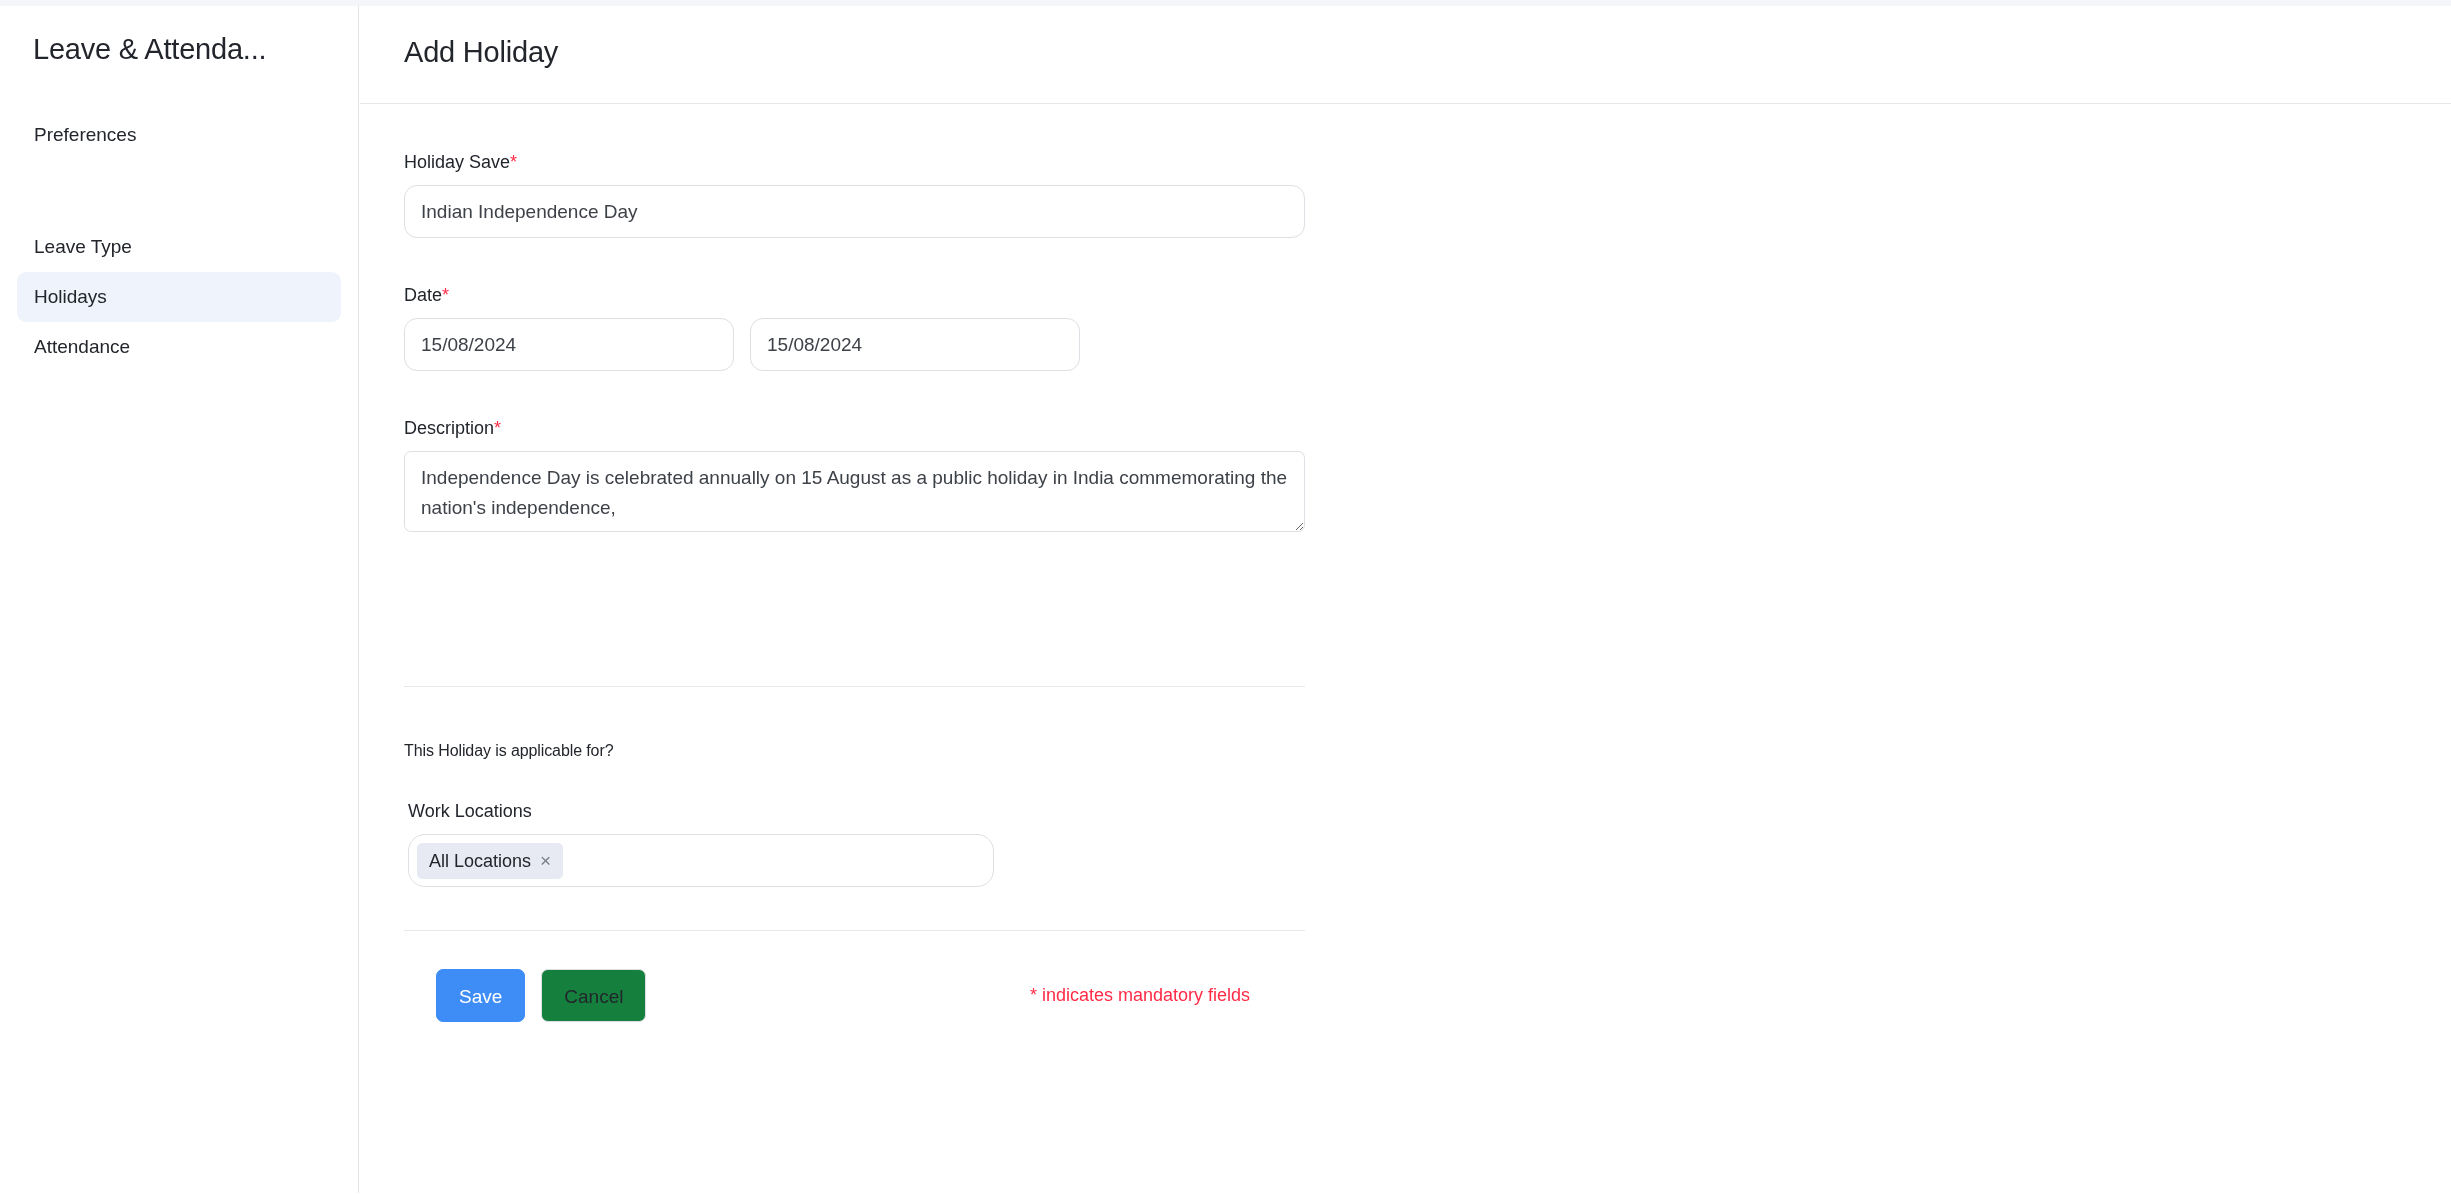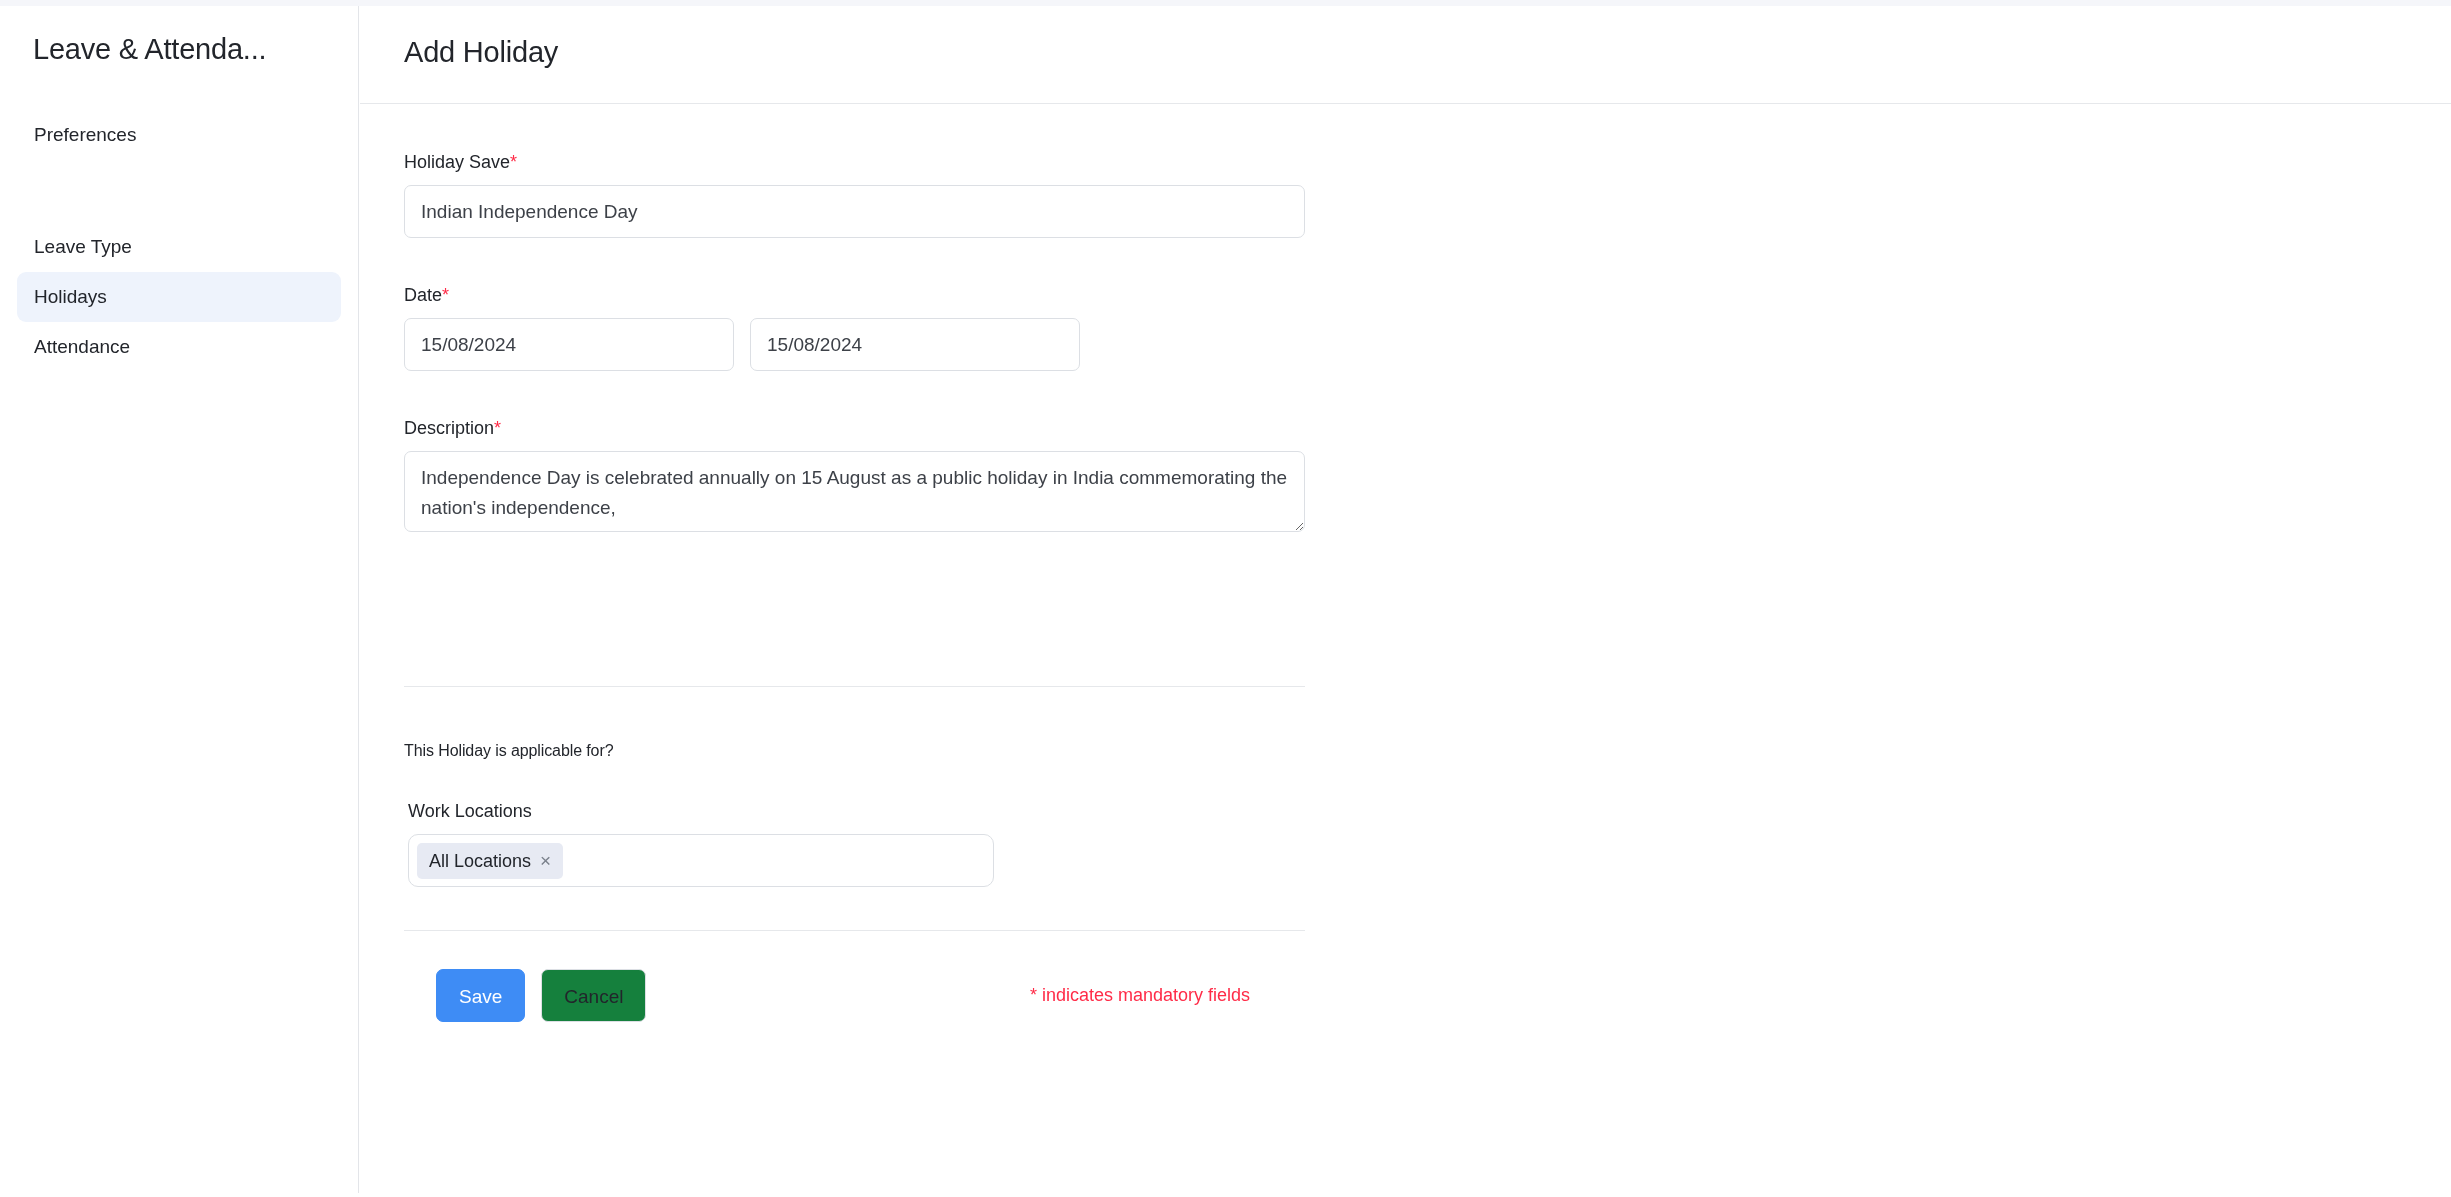--- a/index.html
+++ b/index.html
@@ -80,21 +80,21 @@
     color: #22252b;
     line-height: 22px;
     margin-bottom: 12px;
     white-space: nowrap;
   }
   .req { color: #ff2b47; font-size: 18px; }
 
   .txt-input {
     height: 53px;
     border: 1px solid #dcdfe4;
-    border-radius: 7px;
+    border-radius: 13px;
     background: #ffffff;
     font-size: 19px;
     color: #3d4148;
     font-family: "Liberation Sans", sans-serif;
     padding: 0 16px;
     outline: none;
     display: block;
   }
   .txt-input::placeholder { color: #9aa0a8; }
 
@@ -132,21 +132,21 @@
     font-size: 16px;
     color: #22252b;
     letter-spacing: -0.1px;
     white-space: nowrap;
   }
 
   .multiselect {
     width: 586px;
     height: 53px;
     border: 1px solid #dcdfe4;
-    border-radius: 10px;
+    border-radius: 17px;
     background: #ffffff;
     display: flex;
     align-items: center;
     padding: 0 8px;
   }
   .chip {
     display: inline-flex;
     align-items: center;
     gap: 9px;
     background: #e7eaf3;

